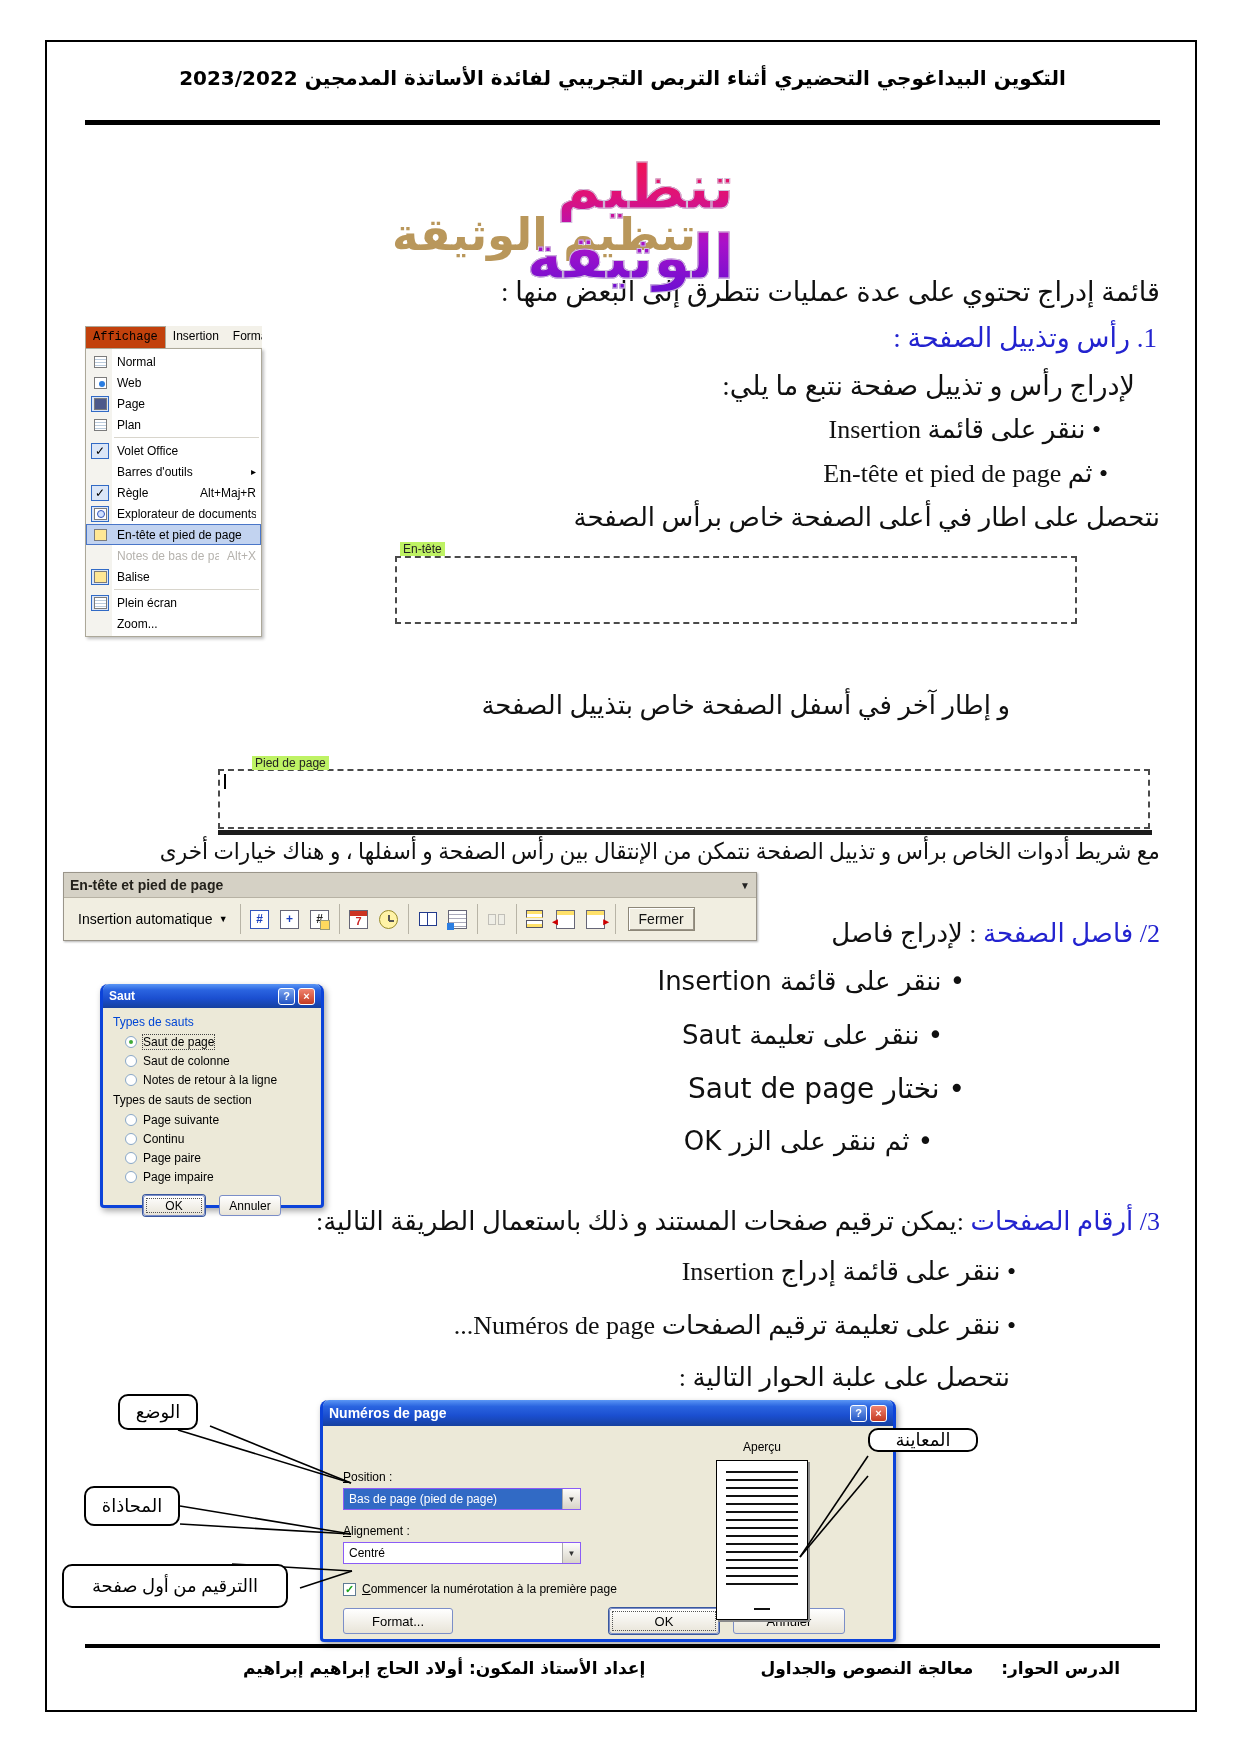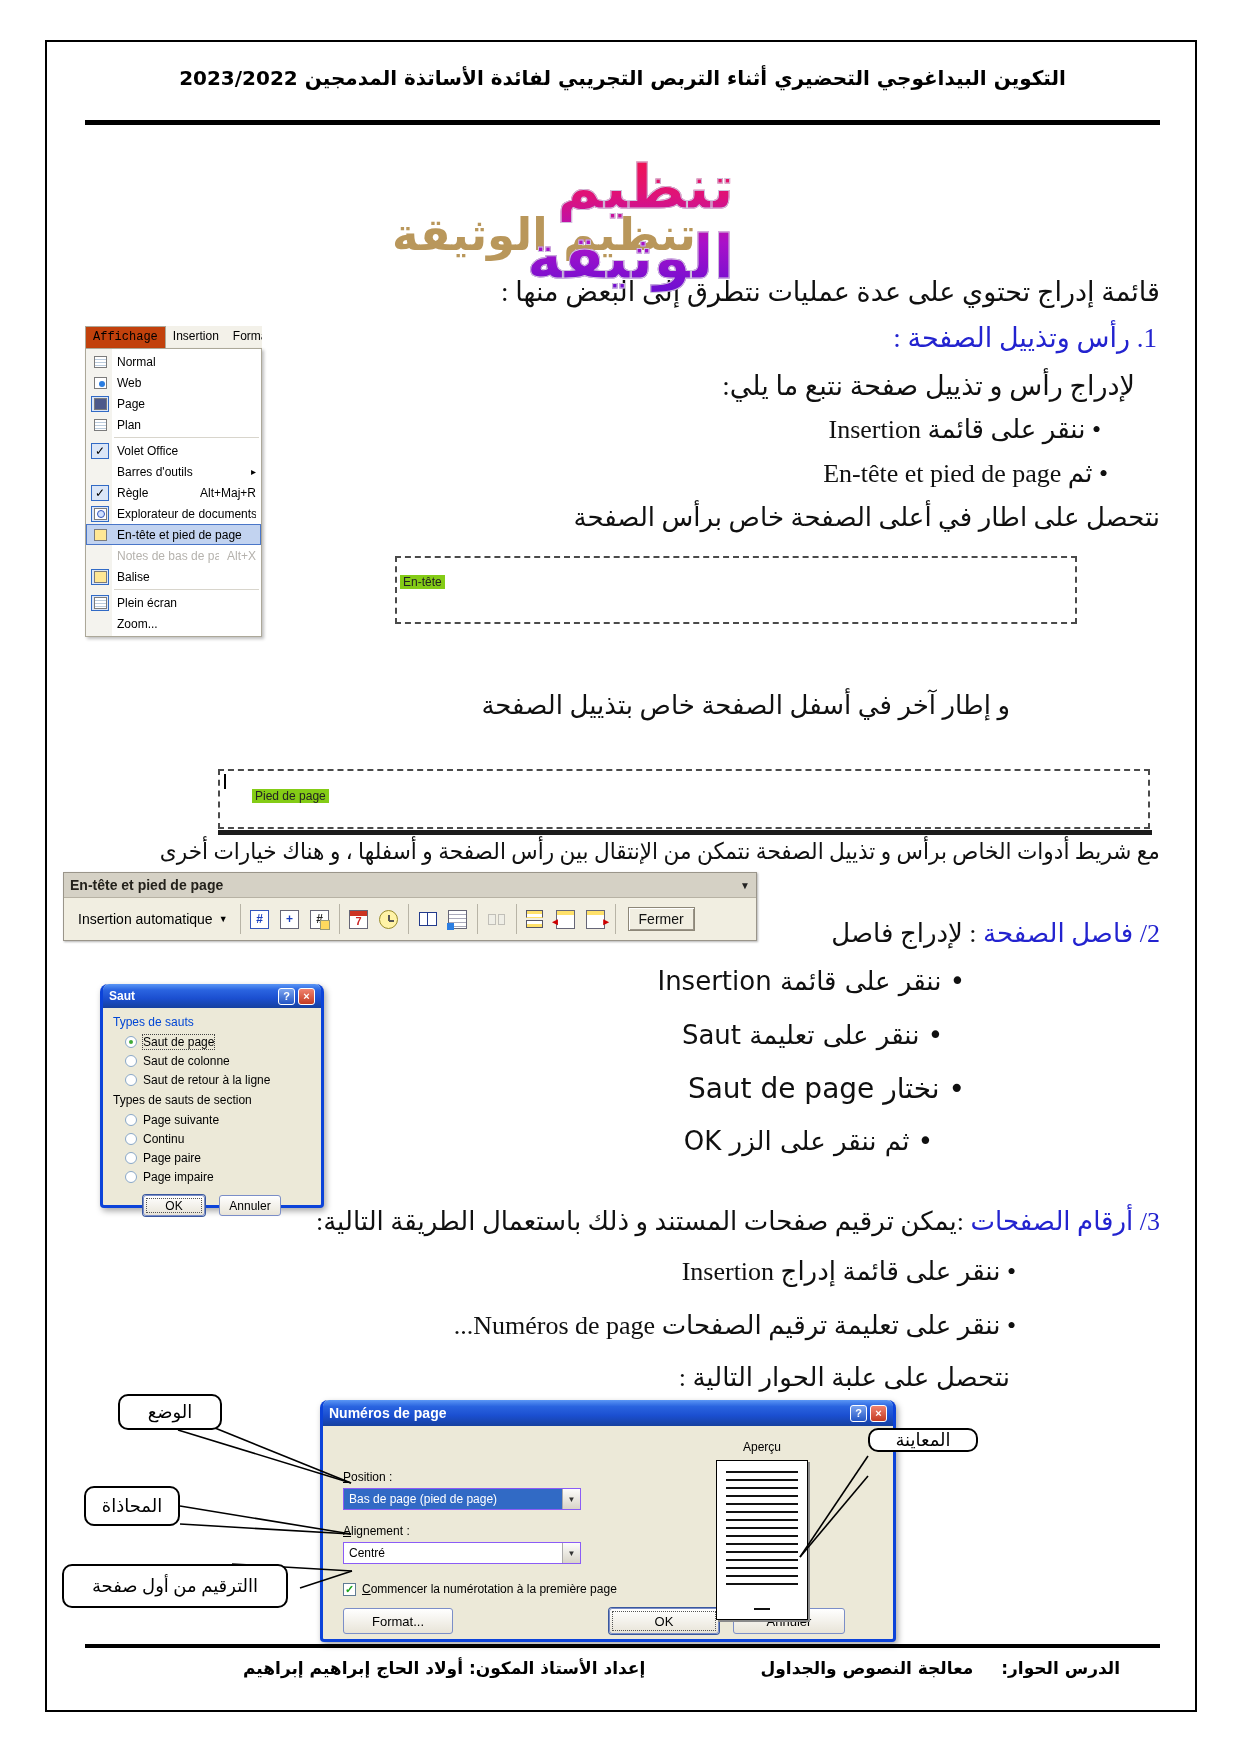--- a/index.html
+++ b/index.html
@@ -56,21 +56,21 @@
   .icbox { width:18px; height:16px; display:flex; align-items:center; justify-content:center; }
   .icbox.pressed { border:1px solid #316ac5; background:#dbe6f7; }
   .mi { width:13px; height:12px; border:1px solid #7b7b7b; background:#fff; position:relative; }
   .mi.lines { background:repeating-linear-gradient(to bottom,#fff 0 2px,#bcd 2px 3px); }
   .mi.dark { background:#4e5a8a; }
   .mi.yellow { background:#ffe794; }
   .mi.glass::after { content:""; position:absolute; right:1px; bottom:1px; width:6px; height:6px; border-radius:50%; border:1px solid #3355bb; background:#cfe0ff; }
   .mi.webdot::after { content:""; position:absolute; right:1px; bottom:1px; width:6px; height:6px; border-radius:50%; background:#2a7de1; }
 
   
-  .dash-label { font-family:"Liberation Sans",sans-serif; font-size:12px; color:#222; background:#84cc16; padding:0 3px; z-index:2;margin-top:33px; }
+  .dash-label { font-family:"Liberation Sans",sans-serif; font-size:12px; color:#222; background:#bef264; padding:0 3px; z-index:2; }
   .dash-frame { border:2px dashed #4a4a4a; background:transparent; }
   .cursor-bar { width:2px; height:15px; background:#000; }
   .pied-thick { background:#1c1c1c; }
 
   
   .hf-toolbar { left:63px; top:872px; width:694px; background:#f1eee1; border:1px solid #9a958a; box-shadow:1px 1px 2px rgba(0,0,0,.3); font-family:"Liberation Sans",sans-serif; z-index:3; }
   .hf-title { height:25px; background:#d5d1c5; display:flex; align-items:center; padding:0 6px; font-weight:bold; font-size:14px; color:#23211b; border-bottom:1px solid #b7b2a4; }
   .hf-title .dd { margin-left:auto; font-size:10px; color:#222; }
   .hf-row { display:flex; align-items:center; height:42px; padding:0 6px; }
   .auto-btn { display:flex; align-items:center; gap:6px; font-size:14px; padding:4px 8px; }
@@ -370,21 +370,21 @@
       <div class="ropt">
         <span class="radio sel"></span>
         <span class="rlab focus">Saut de page</span>
       </div>
       <div class="ropt">
         <span class="radio"></span>
         <span class="rlab">Saut de colonne</span>
       </div>
       <div class="ropt">
         <span class="radio"></span>
-        <span class="rlab">Saut de retour à la ligne</span>
+        <span class="rlab">Notes de retour à la ligne</span>
       </div>
       <div class="grp-black">Types de sauts de section</div>
       <div class="ropt">
         <span class="radio"></span>
         <span class="rlab">Page suivante</span>
       </div>
       <div class="ropt">
         <span class="radio"></span>
         <span class="rlab">Continu</span>
       </div>
@@ -453,21 +453,21 @@
     <polyline points="178,1430 351,1483" fill="none" stroke="#000" stroke-width="1.6"></polyline>
     <polyline points="210,1426 351,1483" fill="none" stroke="#000" stroke-width="1.6"></polyline>
     <polyline points="180,1506 351,1534" fill="none" stroke="#000" stroke-width="1.6"></polyline>
     <polyline points="180,1524 351,1534" fill="none" stroke="#000" stroke-width="1.6"></polyline>
     <polyline points="868,1456 800,1557" fill="none" stroke="#000" stroke-width="1.6"></polyline>
     <polyline points="868,1476 800,1557" fill="none" stroke="#000" stroke-width="1.6"></polyline>
     <polyline points="232,1564 352,1571" fill="none" stroke="#000" stroke-width="1.6"></polyline>
     <polyline points="300,1588 352,1571" fill="none" stroke="#000" stroke-width="1.6"></polyline>
   </svg>
 
-  <div class="abs callout" style="left:118px; top:1394px; width:104px; height:36px;">الوضع</div>
+  <div class="abs callout" style="left:118px; top:1394px; width:80px; height:36px;">الوضع</div>
   <div class="abs callout" style="left:84px; top:1486px; width:96px; height:40px;">المحاذاة</div>
   <div class="abs callout" style="left:868px; top:1428px; width:110px; height:24px;">المعاينة</div>
   <div class="abs callout" style="left:62px; top:1564px; width:226px; height:44px;">االترقيم من أول صفحة</div>
 
   <div class="abs ftr-rule"></div>
   <div class="abs ftr-right">
     <span>الدرس الحوار:</span>
     <span>معالجة النصوص والجداول</span>
   </div>
   <div class="abs ftr-left">إعداد الأستاذ المكون: أولاد الحاج إبراهيم إبراهيم</div>

